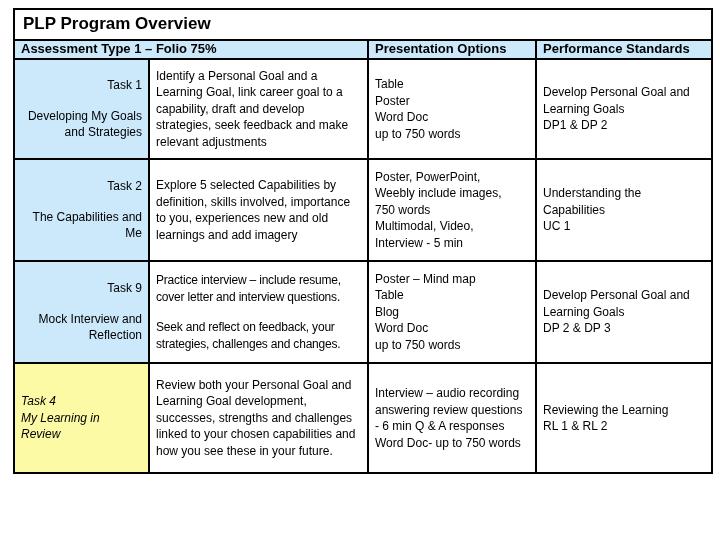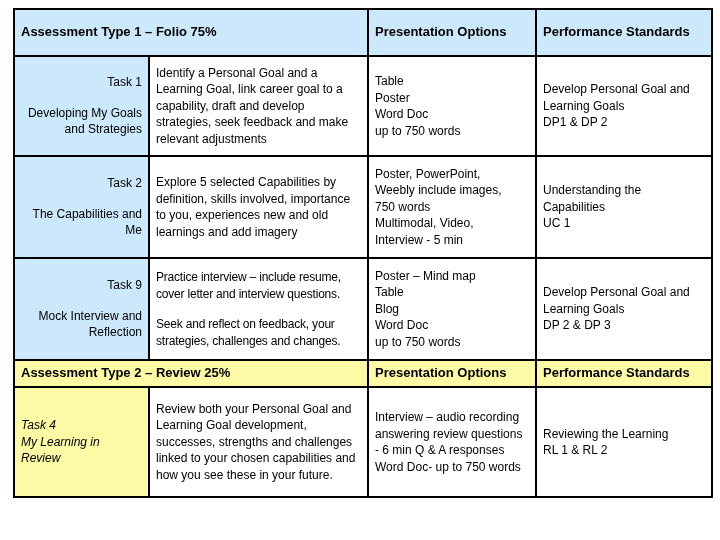--- a/index.html
+++ b/index.html
@@ -4,41 +4,44 @@
 <style>
   html, body { margin:0; padding:0; background:#ffffff; }
   body { width:720px; height:540px; position:relative; overflow:hidden;
          font-family:"Liberation Sans", "DejaVu Sans", sans-serif; color:#000; }
   .frame { position:absolute; left:13px; top:8px; width:698px; height:500px;
            box-sizing:border-box; }
   table { border-collapse:collapse; width:698px; table-layout:fixed; }
   td { border:2.5px solid #000; vertical-align:middle; padding:0 6px;
        font-size:12px; line-height:16.5px; box-sizing:border-box; }
   .title-row td { height:31px; font-size:17px; font-weight:bold; padding-left:8px; background:#fff; }
-  .sec1 td { background:#cce8fb; height:47px; font-weight:bold; font-size:13px; }
+  .sec1 td { background:#cce8fb; height:19px; font-weight:bold; font-size:13px; }
   .sec2 td { background:#fdfaa6; height:27px; font-weight:bold; font-size:13px; }
   .task-blue { background:#cce8fb;text-align:right; }
   .task-yellow { background:#fdfaa6;font-style:italic; }
   .desc { background:#fff; }
   .line { display:block; }
   .gap { margin-top:14px; }
   .cond { letter-spacing:-0.2px; }
 </style>
 </head>
 <body>
 
 <div class="frame">
 <table>
   <colgroup>
     <col style="width:135px">
         <col style="width:219px">
         <col style="width:168px">
         <col style="width:176px">
   </colgroup>
   <tbody>
+        <tr class="title-row">
+    <td colspan="4">PLP Program Overview</td>
+  </tr>
 
   <tr class="sec1">
     <td colspan="2">Assessment Type 1 – Folio 75%</td>
     <td>Presentation Options</td>
     <td>Performance Standards</td>
   </tr>
 
   <tr style="height:100px">
     <td class="task-blue">
       <span class="line">Task 1</span>
@@ -98,25 +101,20 @@
       <span class="line">Word Doc</span>
       <span class="line">up to 750 words</span>
     </td>
     <td class="desc">
       <span class="line">Develop Personal Goal and</span>
       <span class="line">Learning Goals</span>
       <span class="line">DP 2 &amp; DP 3</span>
     </td>
   </tr>
 
-  <tr class="sec2">
-    <td colspan="2">Assessment Type 2 – Review 25%</td>
-    <td>Presentation Options</td>
-    <td>Performance Standards</td>
-  </tr>
 
   <tr style="height:110px">
     <td class="task-yellow">
       <span class="line">Task 4</span>
       <span class="line">My Learning in Review</span>
     </td>
     <td class="desc">
       <span class="line">Review both your Personal Goal and Learning Goal development, successes, strengths and challenges linked to your chosen capabilities and how you see these in your future.</span>
     </td>
     <td class="desc">

